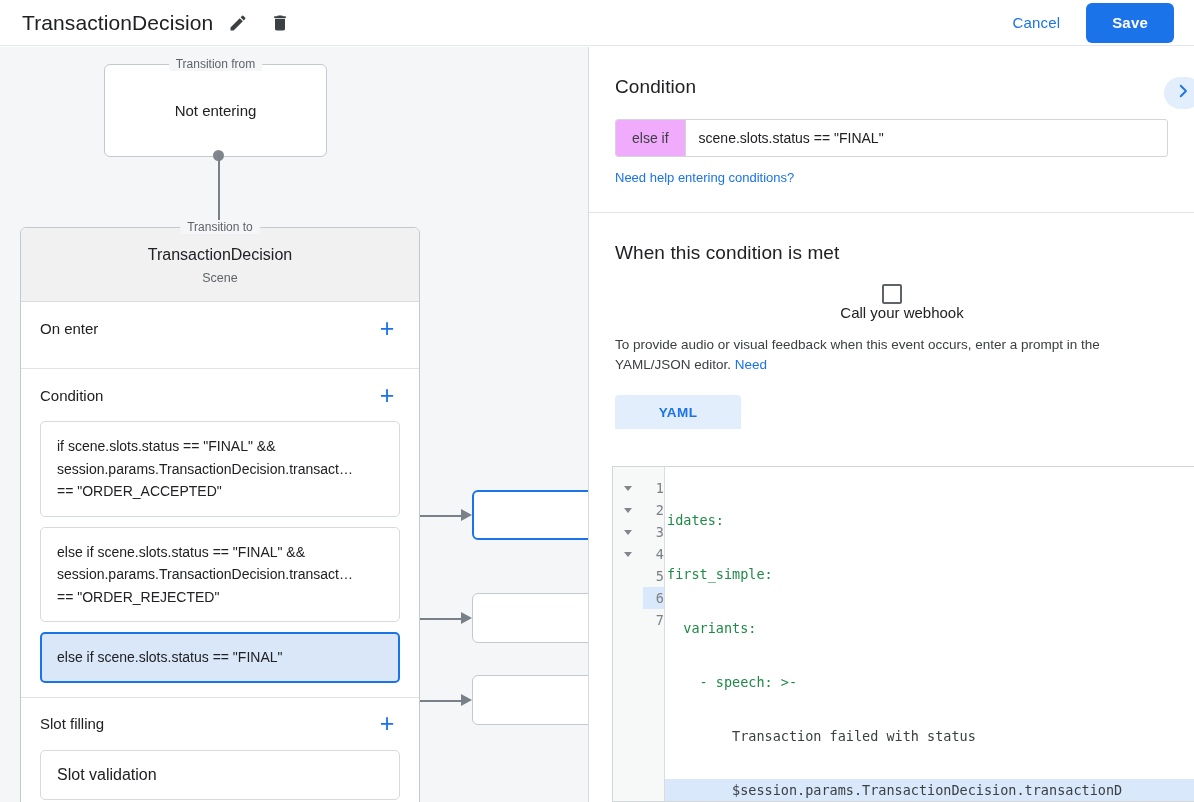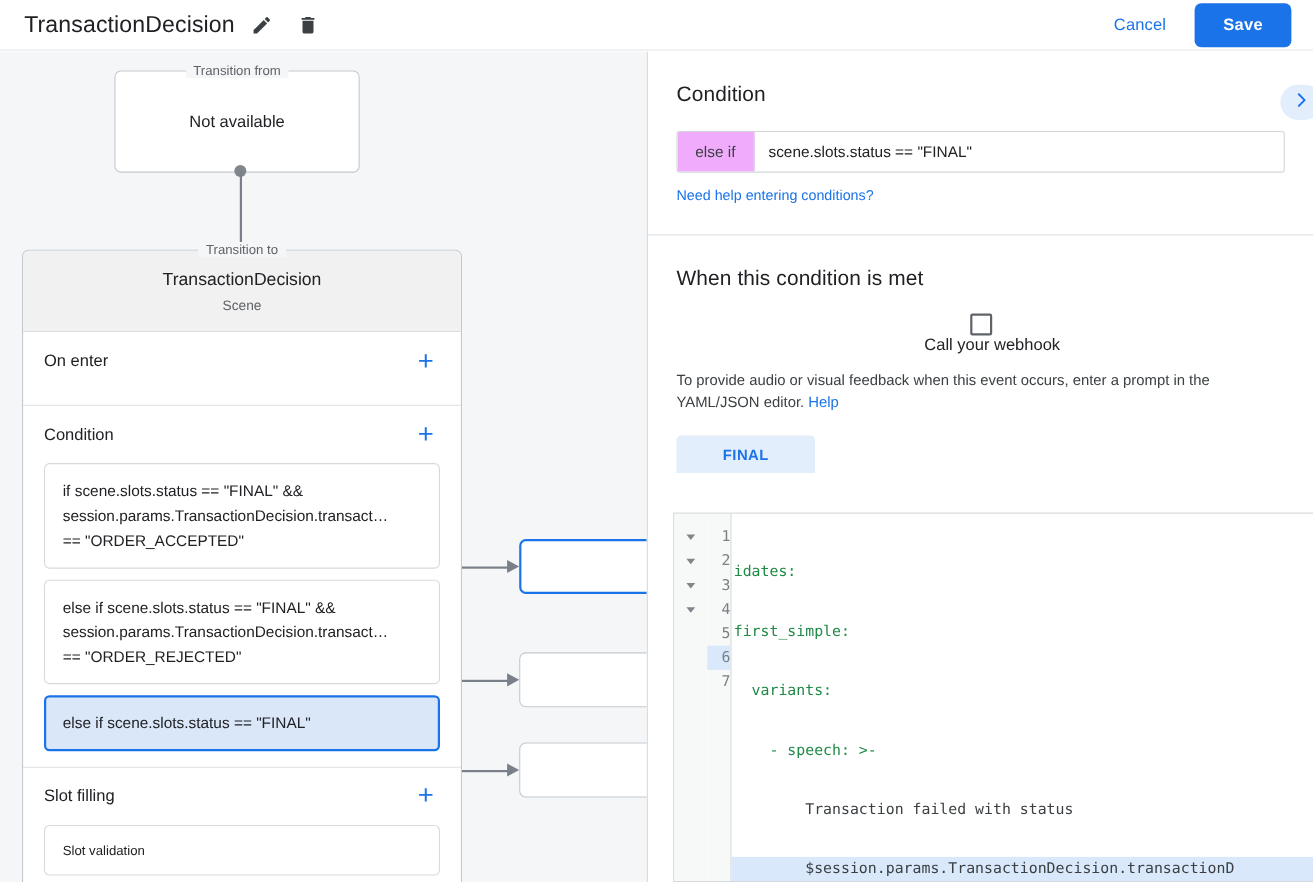--- a/index.html
+++ b/index.html
@@ -138,21 +138,21 @@
     white-space: pre-line;
   }
   .cond-chip.selected {
     background: #d9e7f8; border: 2px solid #1a73e8;
     padding: 12px 15px;
   }
   .cond-chip:last-child { margin-bottom: 0; }
   .slot-chip {
     border: 1px solid #d6dadd; border-radius: 5px;
     background: #ffffff; padding: 15px 16px;
-    font-size: 12px; color: #202124; cursor: pointer;
+    font-size: 16px; color: #202124; cursor: pointer;
   }
 
   
   .target-box {
     position: absolute; left: 472px; width: 160px; height: 50px;
     background: #ffffff; border: 1px solid #c3c9cf; border-radius: 6px;
   }
   .target-box.selected { border: 2px solid #1a73e8; }
   .conn {
     position: absolute; height: 2px; background: #7a8089;
@@ -333,21 +333,21 @@
     <div class="topbar-spacer"></div>
 
     <button class="cancel-btn">Cancel</button>
     <button class="save-btn">Save</button>
   </div>
 
   <div class="canvas">
 
     <div class="fieldset-box" id="transition-from">
       <span class="fieldset-legend">Transition from</span>
-      <span class="inner">Not available</span>
+      <span class="inner">Not entering</span>
     </div>
 
     <div class="arrow-dot"></div>
     <div class="arrow-vert"></div>
     <div class="arrow-head-down"></div>
 
     <div class="conn-dot" style="left:394px; top:463px;"></div>
     <div class="conn" style="left:400px; top:467.5px; width:62px;"></div>
     <div class="conn-head" style="left:461px; top:462px;"></div>
 
@@ -428,25 +428,25 @@
     <div class="panel-sec">
       <div class="panel-h">When this condition is met</div>
 
       <div class="chk-row">
         <span class="chk"></span>
         <span class="chk-label">Call your webhook</span>
       </div>
 
 
       <div class="desc">
-        <span>To provide audio or visual feedback when this event occurs, enter a prompt in the YAML/JSON editor. </span><a>Help</a>
+        <span>To provide audio or visual feedback when this event occurs, enter a prompt in the YAML/JSON editor. </span><a>Need</a>
       </div>
 
       <div class="tabs">
-        <div class="tab active">FINAL</div>
+        <div class="tab active">YAML</div>
       </div>
     </div>
   </div>
 
   <div class="editor">
     <div class="fold-col">
       <div class="fold-cell">
           <span class="tri"></span>
         </div>
       <div class="fold-cell">

